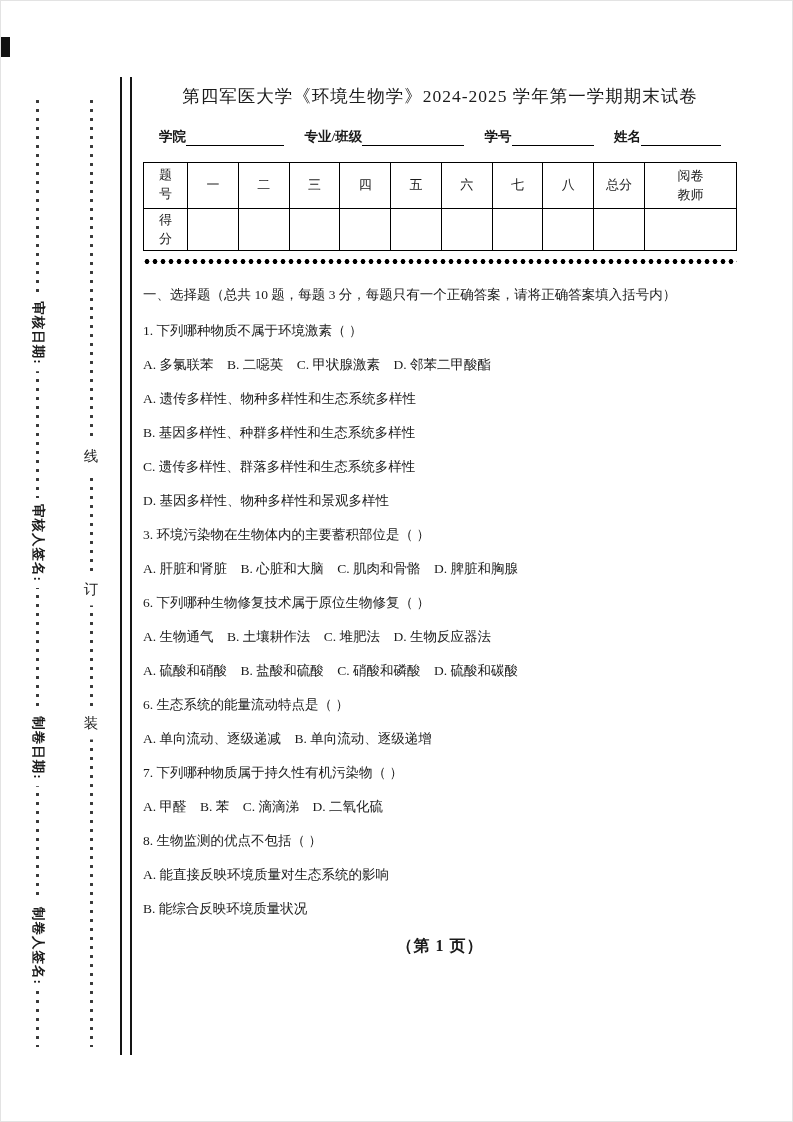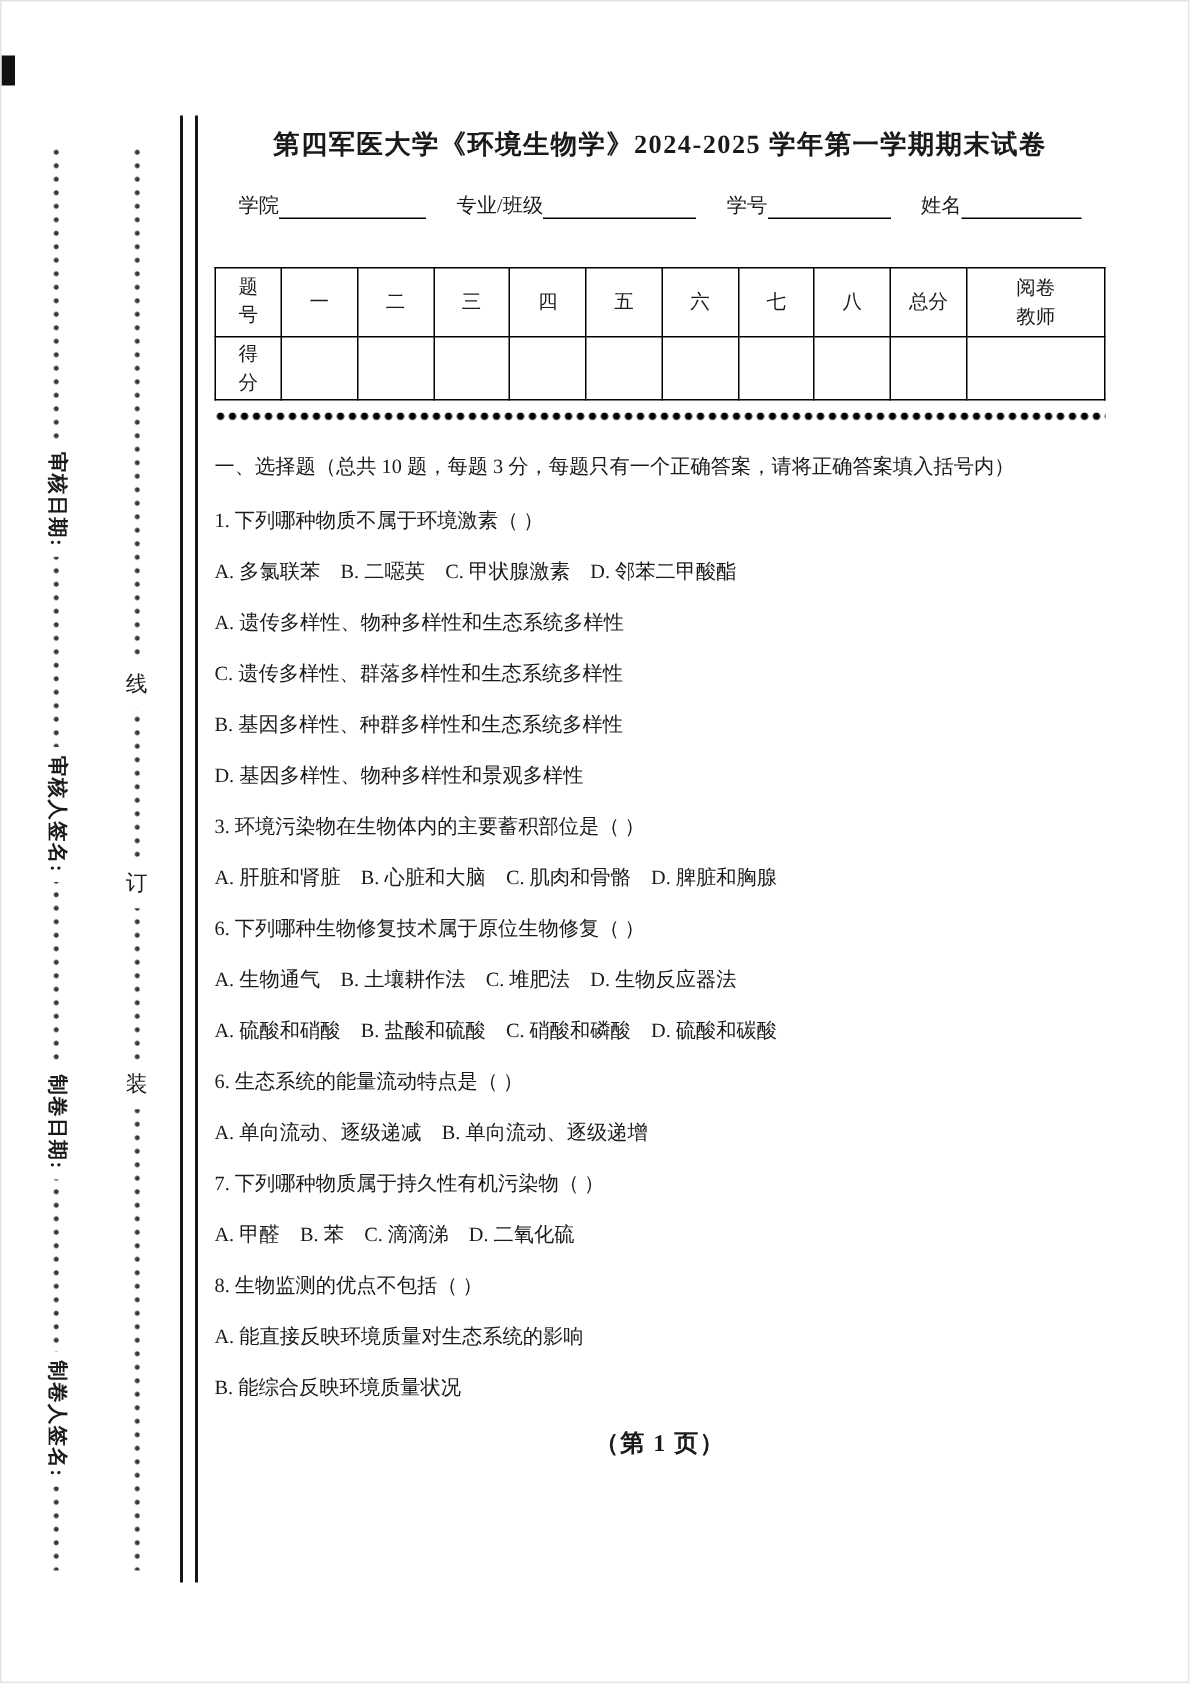--- a/index.html
+++ b/index.html
@@ -42,33 +42,33 @@
     font-size:14.5px; padding:7px 2px;
   }
   .vline {
     position:absolute; top:76px; height:978px; width:1.5px; background:#151515;
   }
   
   .main {
     position:absolute; left:142px; top:84px; width:594px;
   }
   .title {
-    font-size:17.5px; font-weight:bold; text-align:center;
+    font-size:17.5px; font-weight:normal; text-align:center;
     letter-spacing:1px; line-height:1.3; white-space:nowrap;
   }
   .info-line {
     margin-top:20px; padding:0 16px;
     display:flex; justify-content:space-between; align-items:flex-end;
-    font-size:13.5px; font-weight:normal;
+    font-size:13.5px; font-weight:bold;
   }
   .info-group { display:flex; align-items:flex-end; }
   .blank { border-bottom:1.5px solid #000; height:17px; display:inline-block; }
   .w1 { width:98px; } .w2 { width:102px; } .w3 { width:82px; } .w4 { width:80px; }
   .score-table {
-    width:100%; margin-top:32px;
+    width:100%; margin-top:16px;
     border-collapse:collapse; table-layout:fixed;
     font-size:13px;
   }
   .score-table td {
     border:1.6px solid #000;
     text-align:center; vertical-align:middle;
     padding:2px;
   }
   .score-table tr:first-child td { height:46px; }
   .score-table tr:last-child td { height:42px; }
@@ -177,22 +177,22 @@
     </table>
 
     <div class="dot-sep"></div>
 
     <div class="section-heading">一、选择题（总共 10 题，每题 3 分，每题只有一个正确答案，请将正确答案填入括号内）</div>
 
     <div id="questions" class="questions">
         <div class="q-line">1. 下列哪种物质不属于环境激素（ ）</div>
         <div class="q-line">A. 多氯联苯　B. 二噁英　C. 甲状腺激素　D. 邻苯二甲酸酯</div>
         <div class="q-line">A. 遗传多样性、物种多样性和生态系统多样性</div>
+        <div class="q-line">B. 基因多样性、种群多样性和生态系统多样性</div>
         <div class="q-line">C. 遗传多样性、群落多样性和生态系统多样性</div>
-        <div class="q-line">B. 基因多样性、种群多样性和生态系统多样性</div>
         <div class="q-line">D. 基因多样性、物种多样性和景观多样性</div>
         <div class="q-line">3. 环境污染物在生物体内的主要蓄积部位是（ ）</div>
         <div class="q-line">A. 肝脏和肾脏　B. 心脏和大脑　C. 肌肉和骨骼　D. 脾脏和胸腺</div>
         <div class="q-line">6. 下列哪种生物修复技术属于原位生物修复（ ）</div>
         <div class="q-line">A. 生物通气　B. 土壤耕作法　C. 堆肥法　D. 生物反应器法</div>
         <div class="q-line">A. 硫酸和硝酸　B. 盐酸和硫酸　C. 硝酸和磷酸　D. 硫酸和碳酸</div>
         <div class="q-line">6. 生态系统的能量流动特点是（ ）</div>
         <div class="q-line">A. 单向流动、逐级递减　B. 单向流动、逐级递增</div>
         <div class="q-line">7. 下列哪种物质属于持久性有机污染物（ ）</div>
         <div class="q-line">A. 甲醛　B. 苯　C. 滴滴涕　D. 二氧化硫</div>

